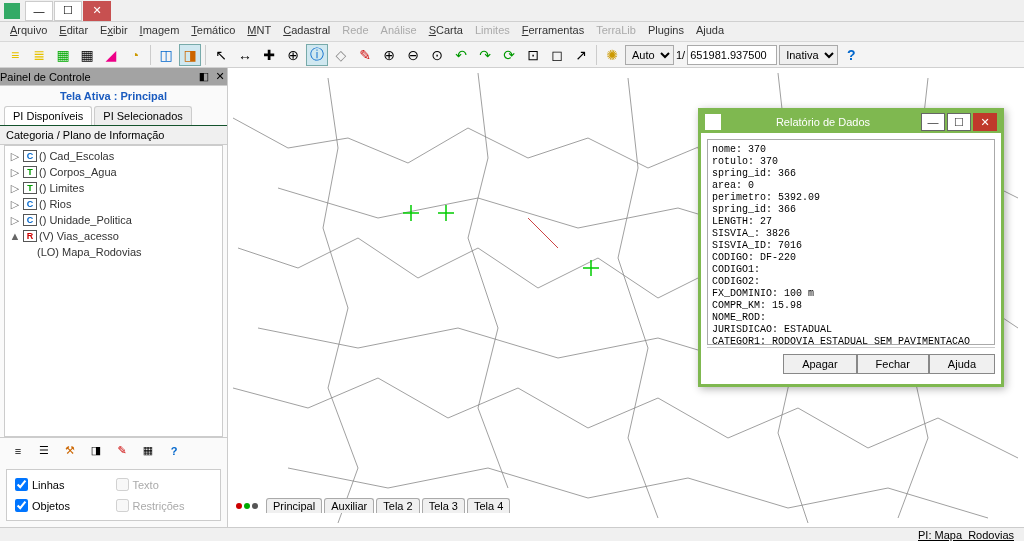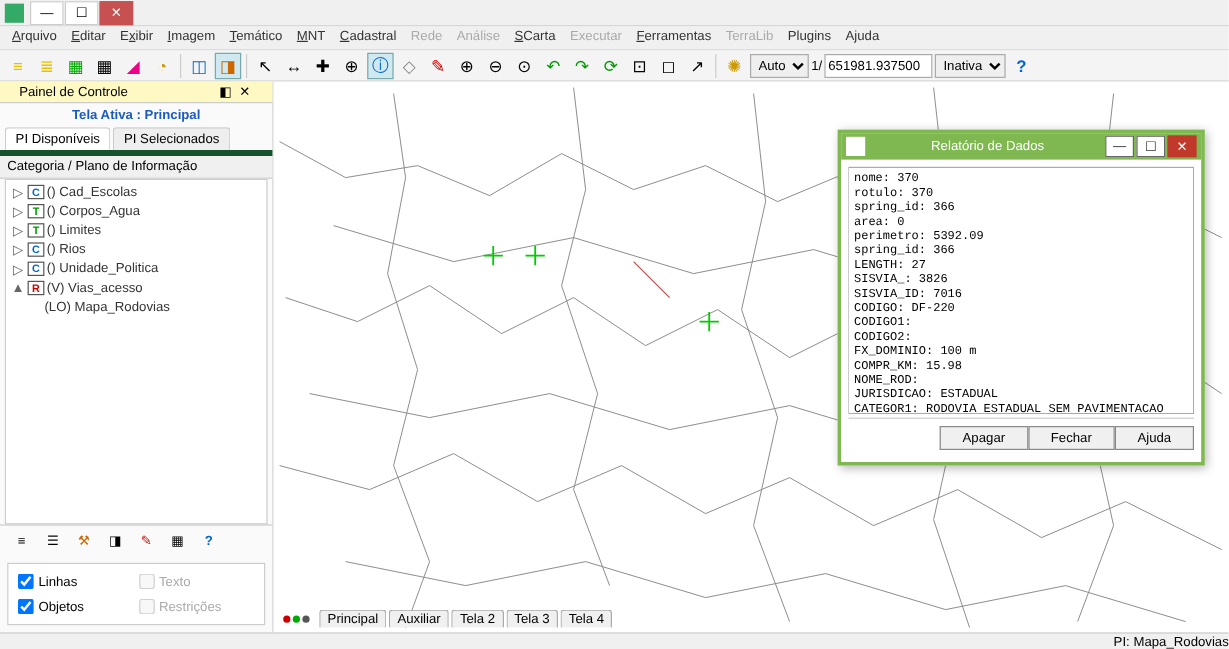--- a/index.html
+++ b/index.html
@@ -24,25 +24,25 @@
 .tbtn { width: 22px; height: 22px; display: flex; align-items: center; justify-content: center; border: 1px solid transparent; cursor: pointer; font-size: 14px; }
 .tbtn.active { border-color: #7aa; background: #d0e8f0; }
 .toolbar select, .toolbar input { height: 20px; font-size: 11px; border: 1px solid #aaa; padding: 0 2px; }
 .toolbar input { width: 90px; }
 
 
 .main { display: flex; height: calc(541px - 22px - 20px - 26px - 14px); }
 
 
 .panel { width: 228px; border-right: 1px solid #ccc; background: #fafafa; display: flex; flex-direction: column; }
-.panel-hdr { height: 18px; background: #fef9c3; display: flex; align-items: center; padding: 0 16px; font-size: 11px; border-bottom: 1px solid #ccc; }
+.panel-hdr { height: 18px; background: #a3a3a3; display: flex; align-items: center; padding: 0 0; font-size: 11px; border-bottom: 1px solid #ccc; }
 .panel-hdr span { flex: 1; }
 .panel-hdr .pbtn { width: 14px; height: 14px; display: flex; align-items: center; justify-content: center; cursor: pointer; margin-left: 2px; }
 .tela-ativa { text-align: center; padding: 4px; color: #1a5bbf; font-weight: bold; }
-.tabs { display: flex; border-bottom: 5px solid #14532d; padding-left: 4px; align-items: center; }
+.tabs { display: flex; border-bottom: 1px solid #14532d; padding-left: 4px; align-items: center; }
 .tab { padding: 3px 8px; border: 1px solid #ccc; border-bottom: none; background: #eee; cursor: pointer; margin-right: 2px; border-radius: 3px 3px 0 0; }
 .tab.active { background: #fff; }
 .tree-hdr { padding: 3px 6px; border-bottom: 1px solid #ccc; background: #f0f0f0; }
 .tree { flex: 1; overflow: auto; padding: 2px 4px; background: #fff; border: 1px solid #ccc; margin: 0 4px; }
 .tree-row { display: flex; align-items: center; height: 16px; cursor: pointer; }
 .tree-row .exp { width: 12px; text-align: center; color: #666; }
 .tree-row .ico { width: 14px; height: 12px; border: 1px solid #555; margin: 0 2px; font-size: 9px; display: flex; align-items: center; justify-content: center; font-weight: bold; }
 .tree-row .ico.c { color: #06c; }
 .tree-row .ico.t { color: #090; }
 .tree-row .ico.r { color: #c00; }
@@ -52,40 +52,40 @@
 .panel-toolbar { height: 26px; display: flex; align-items: center; gap: 6px; padding: 0 8px; border-top: 1px solid #ccc; }
 .panel-toolbar .ptbtn { width: 20px; height: 20px; display: flex; align-items: center; justify-content: center; cursor: pointer; }
 
 .checks { border: 1px solid #ccc; margin: 6px; padding: 8px; background: #fff; display: grid; grid-template-columns: 1fr 1fr; gap: 8px 4px; }
 .checks label { display: flex; align-items: center; gap: 4px; }
 .checks label.disabled { color: #aaa; }
 
 
 .maparea { flex: 1; position: relative; background: #fff; }
 .map-svg { position: absolute; inset: 0; }
-.map-tabs { position: absolute; bottom: 4px; left: 8px; display: flex; align-items: center; gap: 2px; font-size: 10px; }
+.map-tabs { position: absolute; bottom: 14px; left: 8px; display: flex; align-items: center; gap: 2px; font-size: 10px; }
 .map-tabs .dots { display: flex; gap: 2px; margin-right: 6px; }
 .map-tabs .dot { width: 6px; height: 6px; border-radius: 50%; }
 .map-tabs .mtab { padding: 1px 6px; border: 1px solid #aaa; border-bottom: none; background: #f0f0f0; border-radius: 3px 3px 0 0; }
 
 
 .dialog { position: absolute; left: 698px; top: 108px; width: 306px; background: #fff; border: 3px solid #7fb850; box-shadow: 2px 2px 8px rgba(0,0,0,.3); z-index: 50; }
 .dialog-title { height: 22px; background: #7fb850; color: #fff; display: flex; align-items: center; padding: 0 4px; }
 .dialog-title .dicon { width: 16px; height: 16px; background: #fff; margin-right: 6px; }
 .dialog-title .dtitle { flex: 1; text-align: center; }
 .dialog-title .dbtn { width: 24px; height: 18px; background: #fff; color: #333; border: 1px solid #666; display: flex; align-items: center; justify-content: center; margin-left: 2px; cursor: pointer; }
 .dialog-title .dbtn.close { background: #c0392b; color: #fff; border-color: #c0392b; }
 .dialog-body { padding: 6px; }
 .dialog textarea { width: 100%; height: 206px; font-family: Liberation Mono, monospace; font-size: 10px; line-height: 12px; border: 1px solid #aaa; padding: 4px; resize: none; white-space: pre; overflow: auto; }
 .dialog .save-row { text-align: center; margin: 6px 0; }
 .dialog button { padding: 3px 18px; border: 1px solid #888; background: #f0f0f0; cursor: pointer; }
 .dialog .btn-row { display: flex; justify-content: flex-end; padding: 6px 0 4px; border-top: 1px solid #ccc; }
 
 
-.statusbar { position: absolute; bottom: 0; left: 0; right: 0; height: 14px; background: #f0f0f0; border-top: 1px solid #ccc; display: flex; align-items: center; font-size: 10px; padding: 0 0; }
+.statusbar { position: absolute; bottom: 0; left: 0; right: 0; height: 14px; background: #f0f0f0; border-top: 1px solid #ccc; display: flex; align-items: center; font-size: 10px; padding: 0 10px; text-decoration: underline; }
 .statusbar .right { margin-left: auto; }
 .green-cross { stroke: #0c0; stroke-width: 1.5; }
 .road { stroke: #888; stroke-width: 0.8; fill: none; }
 .road-hwy { stroke: #c44; stroke-width: 1; fill: none; }
 </style>
 </head>
 <body>
 
 <div class="titlebar">
   <div class="app-icon"></div>
@@ -98,21 +98,21 @@
   <div class="menu-item"><u>A</u><span></span><span>rquivo</span></div>
   <div class="menu-item"><u>E</u>ditar</div>
   <div class="menu-item">E<u>x</u>ibir</div>
   <div class="menu-item"><u>I</u>magem</div>
   <div class="menu-item"><u>T</u>emático</div>
   <div class="menu-item"><u>M</u>NT</div>
   <div class="menu-item"><u>C</u>adastral</div>
   <div class="menu-item disabled">Rede</div>
   <div class="menu-item disabled">Análise</div>
   <div class="menu-item"><u>S</u>Carta</div>
-  <div class="menu-item disabled">Executar</div>
+  <div class="menu-item disabled">Limites</div>
   <div class="menu-item"><u>F</u>erramentas</div>
   <div class="menu-item disabled">TerraLib</div>
   <div class="menu-item">Plugins</div>
   <div class="menu-item">Ajuda</div>
 </div>
 
 <div class="toolbar">
   <div class="tbtn" style="color:#e6c200">≡</div>
   <div class="tbtn" style="color:#e6c200">≣</div>
   <div class="tbtn" style="color:#0a0">▦</div>

